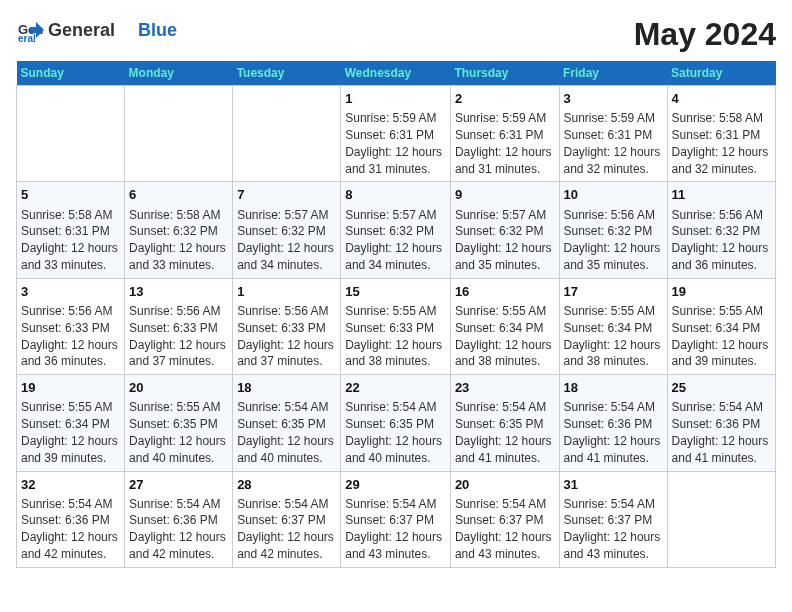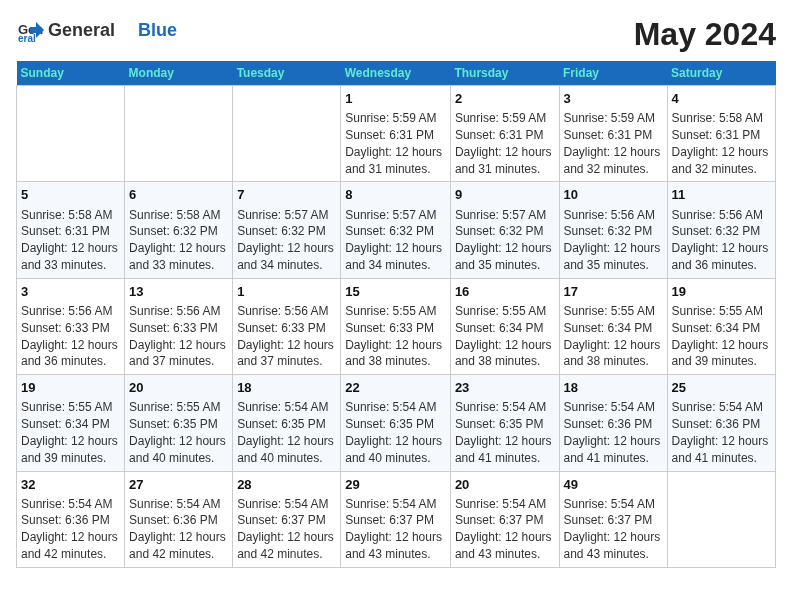--- a/index.html
+++ b/index.html
@@ -341,21 +341,21 @@
 and 43 minutes.</div>
         </td>
         <td>
           <div class="day-number">20</div>
           <div class="day-info" style="white-space: pre-line;">Sunrise: 5:54 AM
 Sunset: 6:37 PM
 Daylight: 12 hours
 and 43 minutes.</div>
         </td>
         <td>
-          <div class="day-number">49</div>
+          <div class="day-number">31</div>
           <div class="day-info" style="white-space: pre-line;">Sunrise: 5:54 AM
 Sunset: 6:37 PM
 Daylight: 12 hours
 and 43 minutes.</div>
         </td>
         <td class="empty"></td>
       </tr>
     </tbody>
 </table>
 

